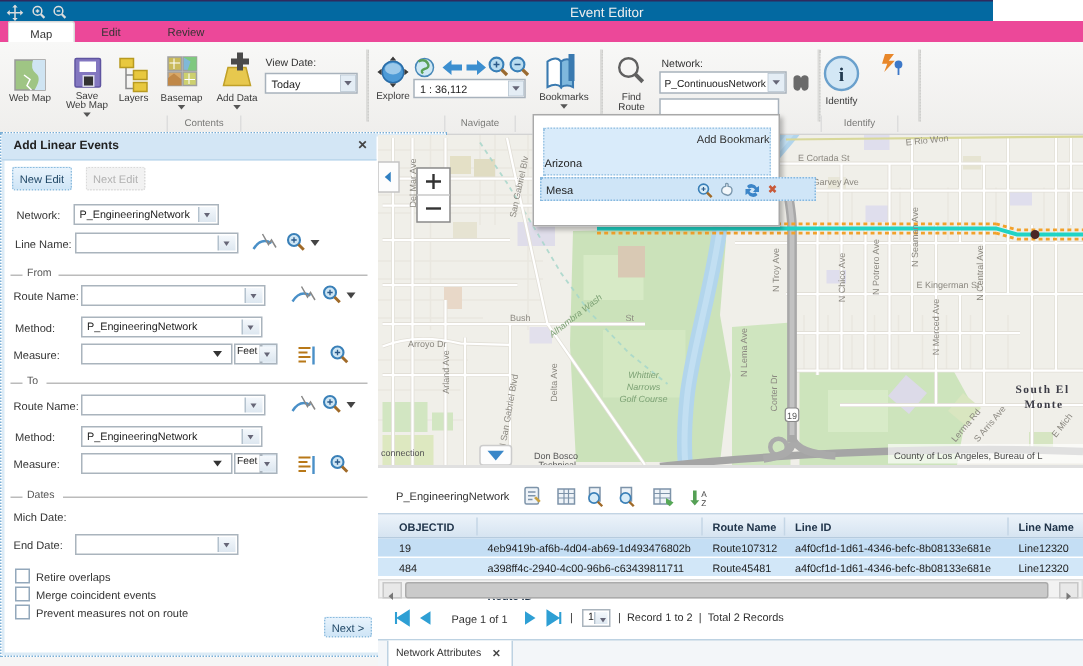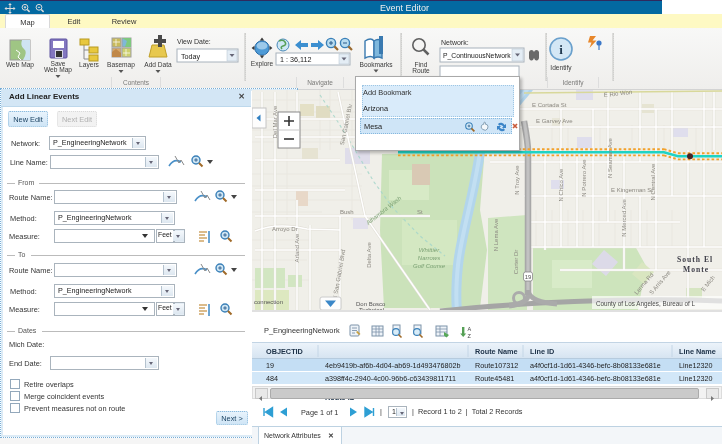--- a/index.html
+++ b/index.html
@@ -3,21 +3,21 @@
 <meta charset="utf-8">
 <style>
   html,body{margin:0;padding:0;}
   body{width:722px;height:444px;overflow:hidden;position:relative;
        font-family:"Liberation Sans",sans-serif;background:#fff;}
   .abs{position:absolute;}
   
   #topbar{left:0;top:0;width:662px;height:14px;background:#0369a1;border-top:1px solid #2e2a5e;box-sizing:border-box;}
   #topbar .title{position:absolute;left:380px;top:2px;color:#efefef;font-size:9px;}
   
-  #tabrow{left:0;top:14px;width:722px;height:22px;background:#fef9c3;border-bottom:1px solid #e2e2e2;box-sizing:border-box;}
+  #tabrow{left:0;top:14px;width:722px;height:22px;background:#ec4899;border-bottom:1px solid #e2e2e2;box-sizing:border-box;}
   .tab{position:absolute;top:0;height:14px;font-size:7.5px;color:#333;text-align:center;line-height:15px;}
   #tab-map{left:5px;width:45px;background:#fff;border:1px solid #d8d8d8;border-bottom:none;border-radius:2px 2px 0 0;box-sizing:border-box;}
   
   #ribbon{left:0;top:28px;width:722px;height:62px;background:linear-gradient(#f8f8f7,#efeeec);border-bottom:1px solid #d3d3d3;box-sizing:border-box;}
   .rsep{position:absolute;top:5px;height:48px;width:1px;background:#dcdcda;border-right:1px dotted #cfcfcd;}
   .rlabel{position:absolute;top:49px;height:11px;font-size:6.5px;color:#7a7a78;text-align:center;line-height:11px;border-left:1px solid #ddd;border-right:1px solid #ddd;}
   .field{position:absolute;background:#fff;border:1px solid #aab4bd;box-sizing:border-box;}
   .field .fldtxt{position:absolute;left:3px;top:1px;font-size:7.2px;color:#222;}
   .fldarrow{position:absolute;right:1px;top:1px;bottom:1px;width:11px;background:linear-gradient(#f4f8fc,#dde7f0);border-left:1px solid #b4c2ce;}
   .fldarrow:after{content:"";position:absolute;left:3px;top:4px;width:0;height:0;border-left:2.5px solid transparent;border-right:2.5px solid transparent;border-top:3px solid #667;}
@@ -27,23 +27,23 @@
   #panel .hdr .t{position:absolute;left:8px;top:3px;font-size:8px;font-weight:bold;color:#222;}
   #panel .hdr .x{position:absolute;right:6px;top:3px;font-size:8px;font-weight:bold;color:#444;}
   .pbtn{position:absolute;background:linear-gradient(#e8f3fc,#cfe5f6);border:1px dotted #8cbbdd;border-radius:2px;font-size:7.4px;color:#173f5f;text-align:center;box-sizing:border-box;}
   .pbtn.dis{background:#f2f2f2;border-color:#d9d9d9;color:#b0b0b0;}
   .plabel{position:absolute;font-size:7.4px;color:#333;}
   .psep{position:absolute;left:6px;width:238px;font-size:7px;color:#555;}
   .psep .line{position:absolute;top:4px;height:1px;background:#bbb;}
   .chk{position:absolute;width:8px;height:8px;background:#fff;border:1px solid #93a8bb;}
   
   #popup{left:355px;top:76px;width:165px;height:75px;background:#fff;border:1px solid #a9a9a9;box-shadow:2px 2px 3px rgba(0,0,0,.25);box-sizing:border-box;z-index:50;}
-  #popup .abtn{position:absolute;left:6px;top:8px;width:152px;height:32px;background:#d9ebfa;border:1px dotted #9ec6e4;box-sizing:border-box;font-size:7.4px;color:#333;text-align:left;line-height:13px;}
+  #popup .abtn{position:absolute;left:6px;top:8px;width:152px;height:32px;background:#d9ebfa;border:1px dotted #9ec6e4;box-sizing:border-box;font-size:7.4px;color:#333;text-align:right;line-height:13px;}
   #popup .row1{position:absolute;left:7px;top:27px;font-size:7.4px;color:#222;}
-  #popup .row2{position:absolute;left:4px;top:41px;width:152px;height:16px;background:#cfe5f7;border:1px dotted #86b8de;box-sizing:border-box;}
+  #popup .row2{position:absolute;left:4px;top:41px;width:184px;height:16px;background:#cfe5f7;border:1px dotted #86b8de;box-sizing:border-box;}
   #popup .row2 .t{position:absolute;left:3px;top:3px;font-size:7.4px;color:#222;}
   
   #tablearea{left:252px;top:310px;width:470px;height:134px;background:#fff;border-top:2px solid #e0e0e0;box-sizing:border-box;}
 </style>
 </head>
 <body>
 <div class="abs" id="topbar">
   <svg class="abs" style="left:4px;top:2px" width="52" height="11" viewBox="0 0 52 11">
     <g stroke="#dcdcdc" stroke-width="1" fill="none">
       <path d="M6 1.2 V9.8 M1.7 5.5 H10.3"></path>

